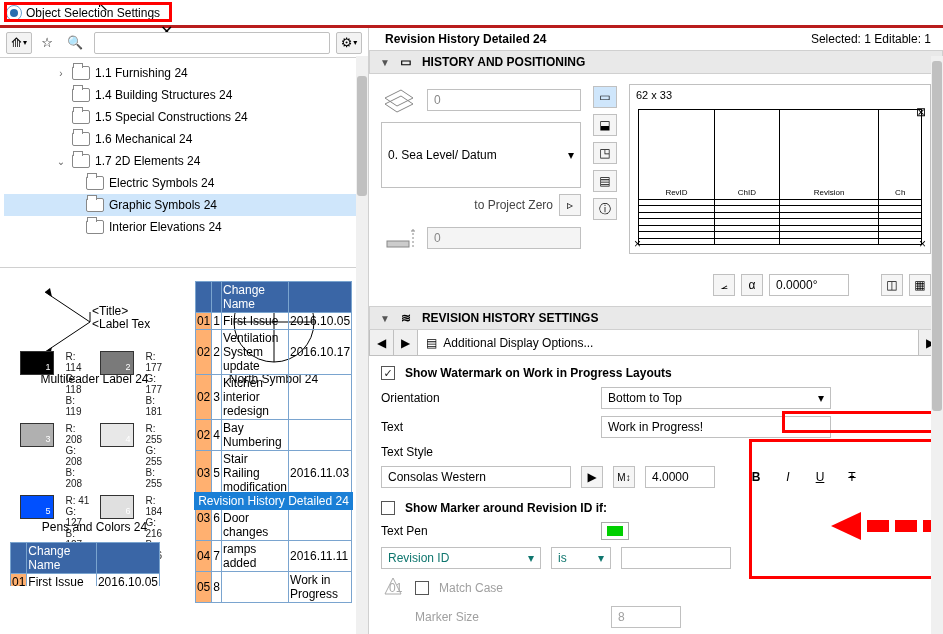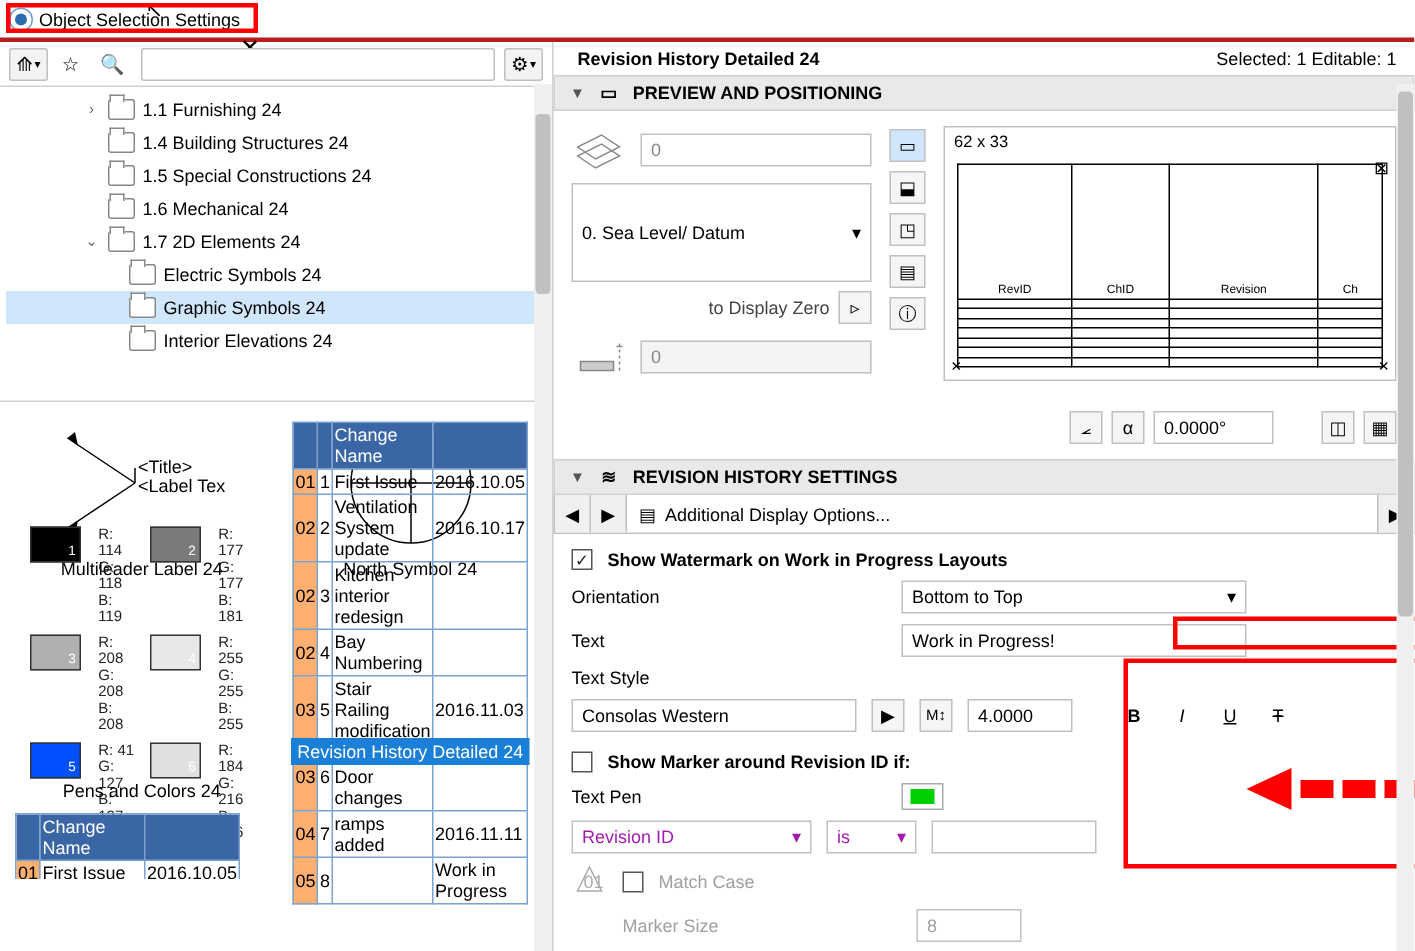--- a/index.html
+++ b/index.html
@@ -97,21 +97,21 @@
   .prow{ display:flex; align-items:center; gap:10px;}
   .prow .plbl{ width:210px;}
   .chk{ width:14px;height:14px; border:1px solid #555; background:#fff; display:inline-flex; align-items:center; justify-content:center; font-size:11px; color:#222;}
   .combo{ flex:1; max-width:230px; height:22px; border:1px solid #c0c0c0; display:flex; align-items:center; padding:0 6px; justify-content:space-between;}
   .textin{ flex:1; max-width:230px; height:22px; border:1px solid #c0c0c0; padding:0 6px; display:flex; align-items:center;}
   .numin{ width:70px; height:22px; border:1px solid #c0c0c0; padding:0 6px; display:flex; align-items:center;}
   .sbtn{ width:22px; height:22px; border:1px solid #c0c0c0; display:flex; align-items:center; justify-content:center; background:#f5f5f5; font-size:12px;}
   .penprev{ width:28px;height:18px; border:1px solid #aaa; display:flex; align-items:center; justify-content:center; background:#fff;}
   .penprev .c{width:16px;height:10px; background:#00d000;}
   .disabled{ color:#a0a0a0;}
-  .disabled .combo,.disabled .chk{ color:#a21caf;}
+  .disabled .combo,.disabled .chk{ color:#0f766e;}
 
   
   .arrow-ann{ position:absolute; right:-2px; top:484px; display:flex; align-items:center; gap:6px;}
   .arrow-head{ width:0;height:0; border-top:14px solid transparent; border-bottom:14px solid transparent; border-right:30px solid #f00;}
   .dash{ width:22px; height:12px; background:#f00;}
 
   .scrollbar-v{ position:absolute; right:0; top:28px; bottom:0; width:12px; background:#f0f0f0;}
   .scrollbar-v .thumb{ position:absolute; left:1px; right:1px; top:20px; height:120px; background:#c0c0c0; border-radius:3px;}
 
   .rightpane .scrollbar-v .thumb{ top:5px; height:350px;}
@@ -351,39 +351,39 @@
   <div class="right rightpane">
     <div class="rhdr">
       <span>Revision History Detailed 24</span>
       <span class="status">Selected: 1 Editable: 1</span>
     </div>
 
     <div class="section">
       <div class="sechdr">
         <span class="chev">▼</span>
         <span class="ico">▭</span>
-        <span>PREVIEW AND POSITIONING</span>
+        <span>HISTORY AND POSITIONING</span>
       </div>
       <div class="preview-area">
         <div class="pa-left">
           <div class="row">
             <div class="icnbox">
               <svg width="36" height="28" viewBox="0 0 36 28">
                   <polygon points="2,18 14,26 30,18 18,10" fill="none" stroke="#888"></polygon>
                   <polygon points="2,12 14,20 30,12 18,4" fill="none" stroke="#888"></polygon>
                 </svg>
             </div>
             <div class="fld">0</div>
           </div>
           <div class="combo" style="max-width:none;">
             <span>0. Sea Level/ Datum</span>
               <span>▾</span>
           </div>
           <div class="row" style="justify-content:flex-end;">
-            <span class="lbl">to Display Zero</span>
+            <span class="lbl">to Project Zero</span>
             <div class="sbtn">▹</div>
           </div>
           <div class="row">
             <div class="icnbox">
               <svg width="36" height="22" viewBox="0 0 36 22">
                   <rect x="4" y="14" width="22" height="6" fill="#ccc" stroke="#888"></rect>
                   <line x1="30" y1="2" x2="30" y2="20" stroke="#888" stroke-dasharray="2"></line>
                   <line x1="28" y1="4" x2="32" y2="4" stroke="#888"></line>
                 </svg>
             </div>

